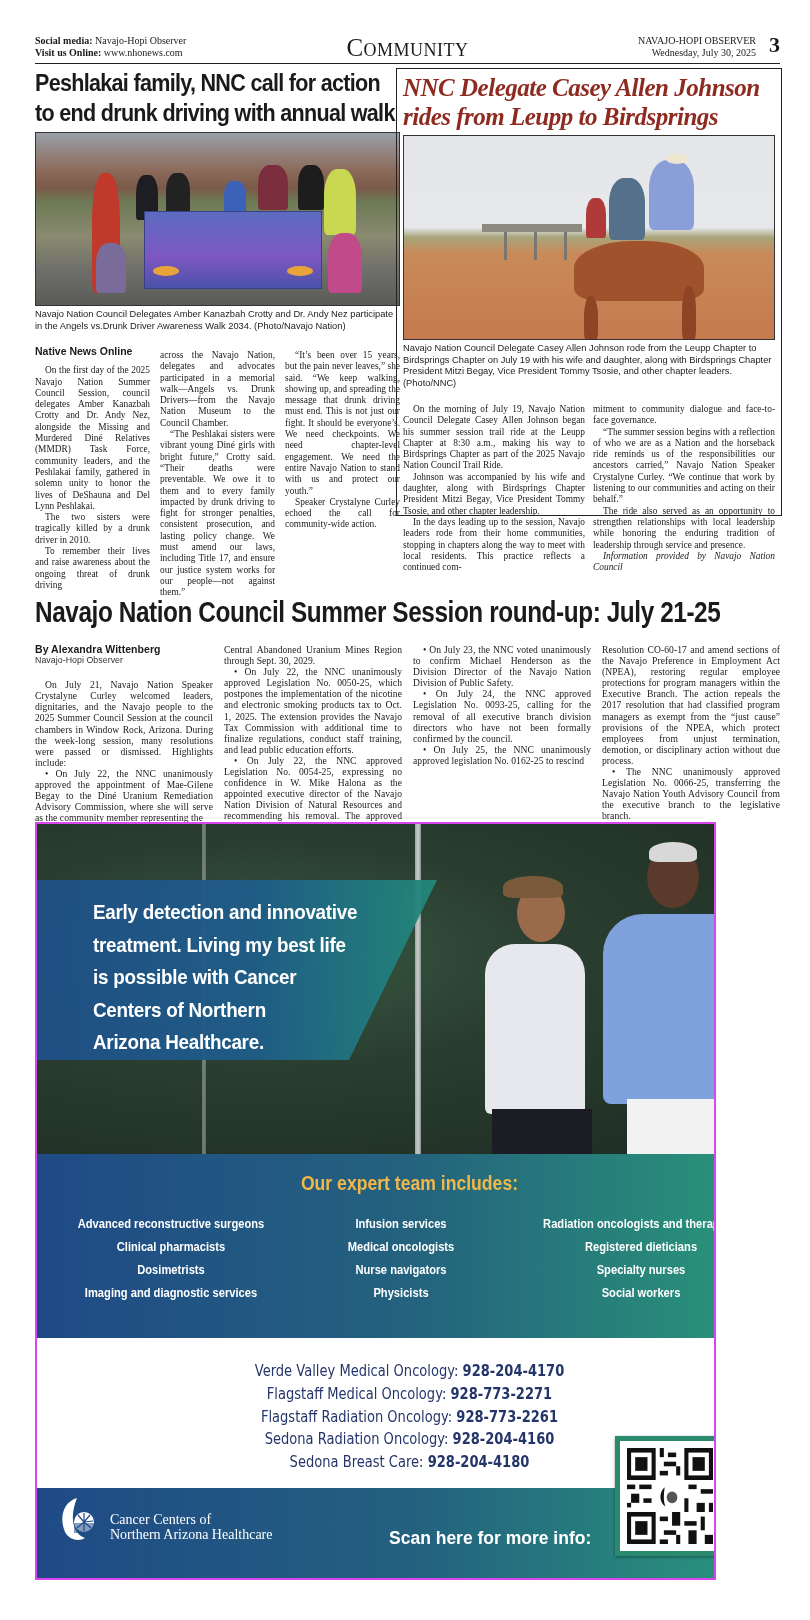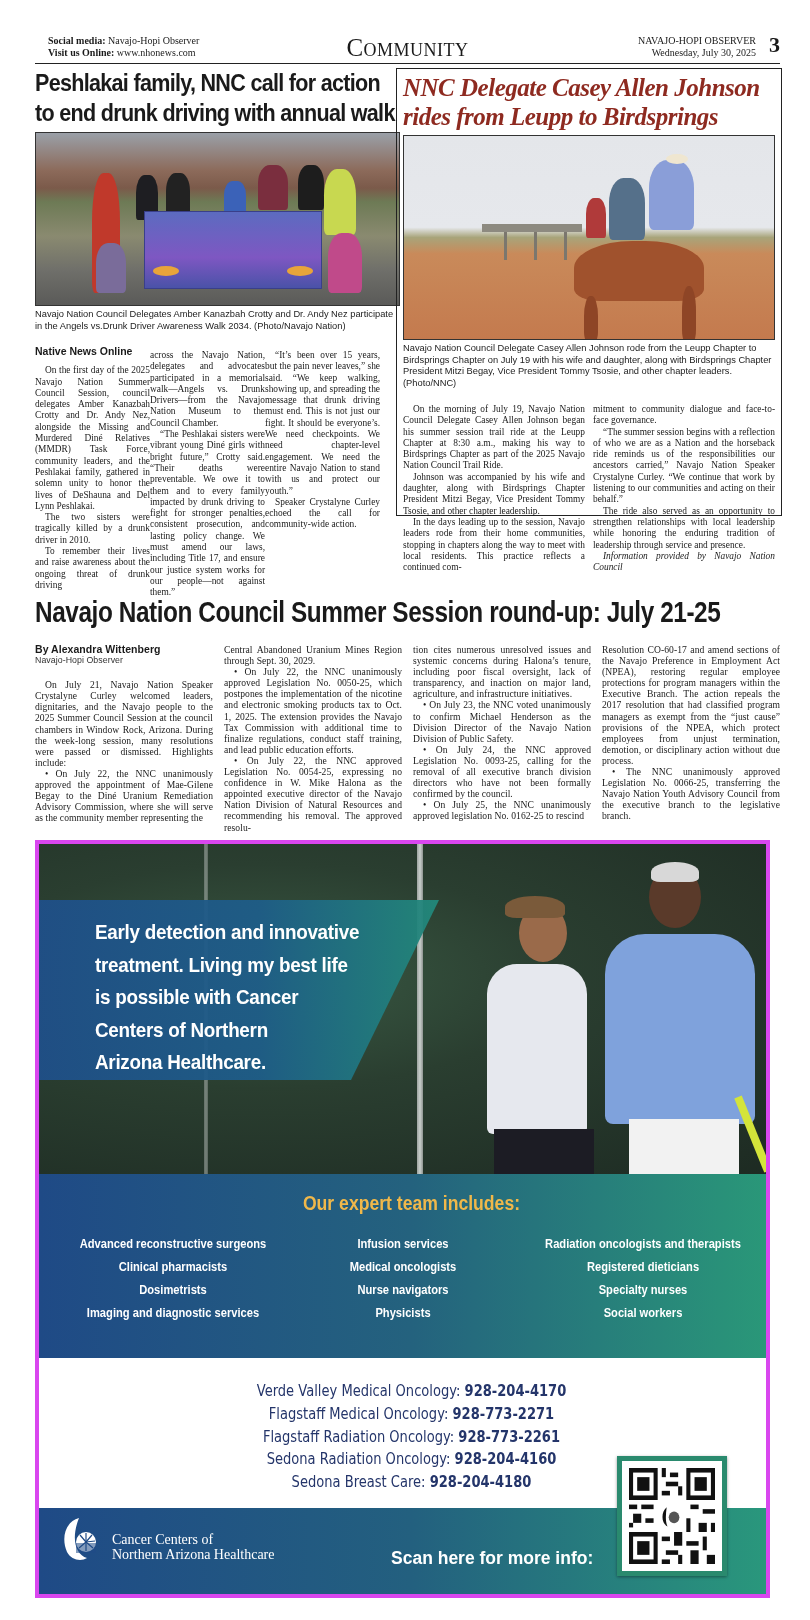--- a/index.html
+++ b/index.html
@@ -2,38 +2,38 @@
 <html><head>
 <meta charset="utf-8">
 <style>
   * { box-sizing: border-box; margin: 0; padding: 0; }
   html, body { width: 810px; height: 1620px; background: #ffffff; overflow: hidden; }
   body { position: relative; font-family: "Liberation Serif", serif; color: #1a1a1a; }
 
   
   .masthead { position: absolute; left: 35px; top: 30px; width: 745px; height: 34px; border-bottom: 1.5px solid #222; }
   .mh-left { position: absolute; left: 0; top: 5px; font-size: 10px; line-height: 11.5px; }
-  .mh-left b { font-weight: bold; margin-left: 13px; }
+  .mh-left b { font-weight: bold; }
   .mh-center { position: absolute; left: 0; right: 0; top: 4px; text-align: center; font-size: 25px; font-variant: small-caps; letter-spacing: 0.5px; }
   .mh-right { position: absolute; right: 24px; top: 5px; font-size: 10px; line-height: 11.5px; text-align: right; }
   .mh-page { position: absolute; right: 0; top: 2px; font-size: 22px; font-weight: bold; }
 
   
   .left-article { position: absolute; left: 35px; top: 68px; width: 365px; }
   .hl-sans { font-family: "Liberation Sans", sans-serif; font-weight: bold; font-size: 24.5px; line-height: 30px; letter-spacing: -0.8px; transform: scaleX(0.88); transform-origin: left; width: 415px; color: #1a1a1a; }
   .photo { position: relative; overflow: hidden; border: 1px solid #333; }
   .photo1 { margin-top: 4px; width: 365px; height: 174px;
     background: linear-gradient(180deg, #9aa0a8 0%, #8c6a5a 22%, #7b5a4a 32%, #6d7a55 40%, #8a8a70 60%, #6f6f6a 80%, #5a5a58 100%); }
   .banner { position: absolute; left: 108px; top: 78px; width: 178px; height: 78px; background: linear-gradient(180deg,#5c6bc0,#7e57c2 60%,#4a52a8); border: 1px solid #3a3f8a; }
   .banner .wing { position: absolute; bottom: 12px; width: 26px; height: 10px; background: #e8a43a; border-radius: 50%; }
   .walker { position: absolute; border-radius: 40% 40% 10% 10%; }
   .caption-sans { font-family: "Liberation Sans", sans-serif; font-size: 9.3px; line-height: 11.5px; color: #222; margin-top: 3px; }
   .byline-sans { font-family: "Liberation Sans", sans-serif; font-weight: bold; font-size: 10.5px; }
   .byline-sub { font-family: "Liberation Sans", sans-serif; font-size: 8.8px; color: #333; }
-  .cols3 { display: grid; grid-template-columns: 115px 115px 115px; margin-top: 6px; }
+  .cols3 { display: grid; grid-template-columns: 115px 115px 115px; column-gap: 10px; margin-top: 6px; }
   .body-text { font-size: 9.4px; line-height: 11.3px; text-align: justify; hyphens: manual; }
   .body-text p { text-indent: 10px; }
 
   
   .right-box { position: absolute; left: 396px; top: 68px; width: 386px; height: 448px; border: 1.5px solid #222; padding: 4px 6px; }
   .hl-red { font-family: "Liberation Serif", serif; font-style: italic; color: #8e2a20; font-size: 25px; line-height: 29px; letter-spacing: -0.5px; }
   .photo2 { margin-top: 4px; width: 372px; height: 205px; background: linear-gradient(180deg, #e4e6ea 0%, #e6e8ec 45%, #a8a47a 50%, #c98a5a 58%, #c47a4e 100%); }
   .bridge { position: absolute; left: 78px; top: 88px; width: 100px; height: 8px; background: #8d8a80; }
   .bridge-leg { position: absolute; top: 96px; width: 3px; height: 28px; background: #7b776e; }
   .horse { position: absolute; background: #a0522d; border-radius: 45% 45% 20% 20%; }
@@ -41,21 +41,21 @@
   .body-text .ital { font-style: italic; }
 
   
   .bottom-article { position: absolute; left: 35px; top: 596px; width: 745px; }
   .hl-big { font-family: "Liberation Sans", sans-serif; font-weight: bold; font-size: 29px; line-height: 32px; letter-spacing: -0.5px; transform: scaleX(0.84); transform-origin: left; width: 890px; }
   .cols4 { display: grid; grid-template-columns: 178px 178px 178px 178px; column-gap: 11px; margin-top: 16px; }
   .body-serif { font-size: 9.6px; line-height: 11.1px; text-align: justify; letter-spacing: 0.05px; }
   .body-serif p { text-indent: 10px; }
 
   
-  .ad { position: absolute; left: 35px; top: 840px; width: 735px; height: 758px; border: 4px solid #d946ef; overflow: hidden; }
+  .ad { position: absolute; left: 35px; top: 822px; width: 681px; height: 758px; border: 2px solid #d946ef; overflow: hidden; }
   .ad-photo { position: absolute; left: 0; top: 0; width: 745px; height: 330px;
     background: radial-gradient(ellipse at 30% 40%, #3a5a44 0%, #2a3e30 40%, #1d2a22 100%); }
   .ad-fence-v { position: absolute; top: 0; width: 6px; height: 330px; background: linear-gradient(90deg,#9da3a0,#c9cfcc,#8e9491); }
   .ad-band { position: absolute; left: 0; top: 56px; width: 400px; height: 180px;
     background: linear-gradient(90deg, #1f4f88 0%, #1e5d88 55%, #22897a 100%);
     clip-path: polygon(0 0, 100% 0, 78% 100%, 0 100%); opacity: 0.95; }
   .ad-tagline { position: absolute; left: 56px; top: 72px; width: 340px; color: #fff; font-family: "Liberation Sans", sans-serif; font-weight: bold; font-size: 20.5px; line-height: 32.5px; letter-spacing: -0.3px; transform: scaleX(0.92); transform-origin: left; }
   .person { position: absolute; }
   .ad-team { position: absolute; left: 0; top: 330px; width: 745px; height: 184px;
     background: linear-gradient(90deg, #1f4a86 0%, #24627e 50%, #2a9a78 100%); }
@@ -164,21 +164,20 @@
       <div class="byline-sub" style="margin-bottom:13px;">Navajo-Hopi Observer</div>
       <p>On July 21, Navajo Nation Speaker Crystalyne Curley welcomed leaders, dignitaries, and the Navajo people to the 2025 Summer Council Session at the council chambers in Window Rock, Arizona. During the week-long session, many resolutions were passed or dismissed. Highlights include:</p>
       <p>• On July 22, the NNC unanimously approved the appointment of Mae-Gilene Begay to the Diné Uranium Remediation Advisory Commission, where she will serve as the community member representing the</p>
     </div>
     <div class="body-serif">
       <p style="text-indent:0">Central Abandoned Uranium Mines Region through Sept. 30, 2029.</p>
       <p>• On July 22, the NNC unanimously approved Legislation No. 0050-25, which postpones the implementation of the nicotine and electronic smoking products tax to Oct. 1, 2025. The extension provides the Navajo Tax Commission with additional time to finalize regulations, conduct staff training, and lead public education efforts.</p>
       <p>• On July 22, the NNC approved Legislation No. 0054-25, expressing no confidence in W. Mike Halona as the appointed executive director of the Navajo Nation Division of Natural Resources and recommending his removal. The approved resolu-</p>
     </div>
     <div class="body-serif">
-      <p style="text-indent:0">tion cites numerous unresolved issues and systemic concerns during Halona’s tenure, including poor fiscal oversight, lack of transparency, and inaction on major land, agriculture, and infrastructure initiatives.</p>
       <p>• On July 23, the NNC voted unanimously to confirm Michael Henderson as the Division Director of the Navajo Nation Division of Public Safety.</p>
       <p>• On July 24, the NNC approved Legislation No. 0093-25, calling for the removal of all executive branch division directors who have not been formally confirmed by the council.</p>
       <p>• On July 25, the NNC unanimously approved legislation No. 0162-25 to rescind</p>
     </div>
     <div class="body-serif">
       <p style="text-indent:0">Resolution CO-60-17 and amend sections of the Navajo Preference in Employment Act (NPEA), restoring regular employee protections for program managers within the Executive Branch. The action repeals the 2017 resolution that had classified program managers as exempt from the “just cause” provisions of the NPEA, which protect employees from unjust termination, demotion, or disciplinary action without due process.</p>
       <p>• The NNC unanimously approved Legislation No. 0066-25, transferring the Navajo Nation Youth Advisory Council from the executive branch to the legislative branch.</p>
     </div>
   </div>
 </article>

